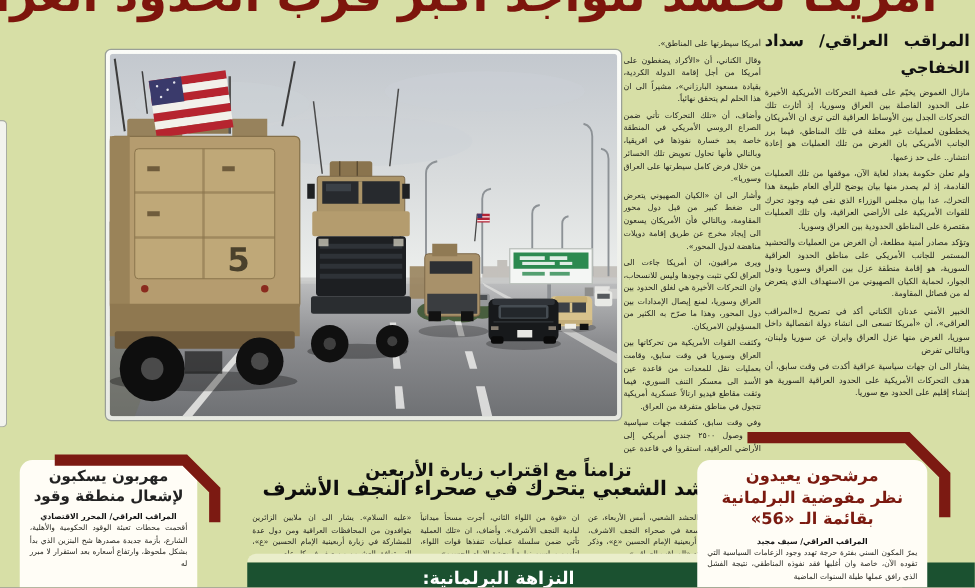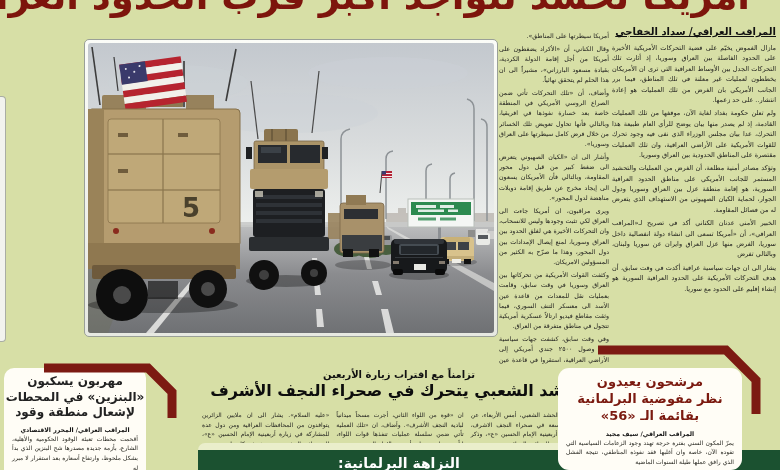--- a/index.html
+++ b/index.html
@@ -22,39 +22,39 @@
     background:linear-gradient(180deg,#fbfcf8,#e7e9e2);
     border:1px solid #9aa097; border-radius:5px; padding:3px;
   }
   .photo-frame svg{ display:block; border-radius:3px; }
   
   .col{ position:absolute; text-align:justify; color:#23231f; overflow:hidden; }
   .col p{ margin:0 0 3px; }
   .col-mid{ left:499px; top:31px; width:110px; height:334px; font-size:6.3px; line-height:1.62; }
   .col-right{ left:612px; top:24px; width:164px; height:341px; font-size:6.5px; line-height:1.6; }
   .byline{ font-weight:bold; color:#111; margin-bottom:3px; }
-  .col-right .byline{ font-size:10px;text-decoration:underline; }
+  .col-right .byline{ font-size:13px; }
   
   .white-box{
     position:absolute; background:#fffdf6; border-radius:10px 10px 0 0;
     text-align:center; padding-top:6px; z-index:2;
   }
-  .box-fuel{ left:4px; top:368px; width:142px; height:102px; }
-  .box-elect{ left:558px; top:368px; width:184px; height:102px;border-radius:11px; }
+  .box-fuel{ left:16px; top:368px; width:142px; height:102px; }
+  .box-elect{ left:558px; top:368px; width:184px; height:102px; }
   .box-headline{ font-weight:bold; line-height:1.3; }
   .box-fuel .box-headline{ font-size:12px; color:#222; }
   .box-elect .box-headline{ font-size:13px; color:#7b1a10; }
   .box-byline{ font-size:6.2px; font-weight:bold; color:#111; margin-top:5px; }
   .box-body{ font-size:6px; line-height:1.6; text-align:justify; padding:1px 8px 0; color:#26261f; }
   .bracket{ position:absolute; z-index:3; }
   .bracket-fuel{ left:42px; top:362px; }
   .bracket-elect{ left:598px; top:344px; }
   
   .kicker{ position:absolute; left:200px; top:369px; width:398px; text-align:center;
-           font-size:10px; font-weight:bold; color:#111; }
+           font-size:14px; font-weight:bold; color:#111; }
   .hashd-headline{ position:absolute; left:200px; top:381px; width:398px; text-align:center;
            font-size:16px; font-weight:800; color:#0d0d0d; }
   .hashd-cols{ position:absolute; left:202px; top:410px; width:396px; height:33px;
            display:flex; gap:7px; font-size:6px; line-height:1.6; text-align:justify;
            color:#23231f; overflow:hidden; }
   .hashd-cols > div{ flex:1; }
   .pale-strip{ position:absolute; left:198px; top:443px; width:402px; height:7px;
            background:#eaeecb; border-radius:8px 8px 0 0; }
   .teaser-bar{ position:absolute; left:198px; top:450px; width:402px; height:20px;
            background:#1b5130; border-radius:0 8px 0 0; display:flex;
@@ -311,21 +311,20 @@
         <p>يشار الى ان جهات سياسية عراقية أكدت في وقت سابق، أن هدف التحركات الأمريكية على الحدود العراقية السورية هو إنشاء إقليم على الحدود مع سوريا.</p>
       </div>
   </div>
 
   <svg class="bracket bracket-fuel" width="142" height="56">
     <path d="M2,6 H106 L130,30 V56" fill="none" stroke="#7c1a12" stroke-width="9"></path>
   </svg>
   <div class="white-box box-fuel">
     <div class="box-headline">
         <div>مهربون يسكبون</div>
-        <div>«البنزين» في المحطات</div>
         <div>لإشعال منطقة وقود</div>
       </div>
     <div class="box-byline">المراقب العراقي/ المحرر الاقتصادي</div>
     <div class="box-body">أقحمت محطات تعبئة الوقود الحكومية والأهلية، الشارع، بأزمة جديدة مصدرها شح البنزين الذي بدأ بشكل ملحوظ، وارتفاع أسعاره بعد استقرار لا مبرر له</div>
   </div>
 
   <div class="kicker">تزامناً مع اقتراب زيارة الأربعين</div>
   <div class="hashd-headline">الحشد الشعبي يتحرك في صحراء النجف الأشرف</div>
   <div class="hashd-cols">
     <div>أعلنت قطعات الحشد الشعبي، أمس الأربعاء، عن عملية أمنية واسعة في صحراء النجف الاشرف، تزامناً مع زيارة أربعينية الإمام الحسين «ع»، وذكر بيان للحشد، تلقته «المراقب العراقي»،</div>

